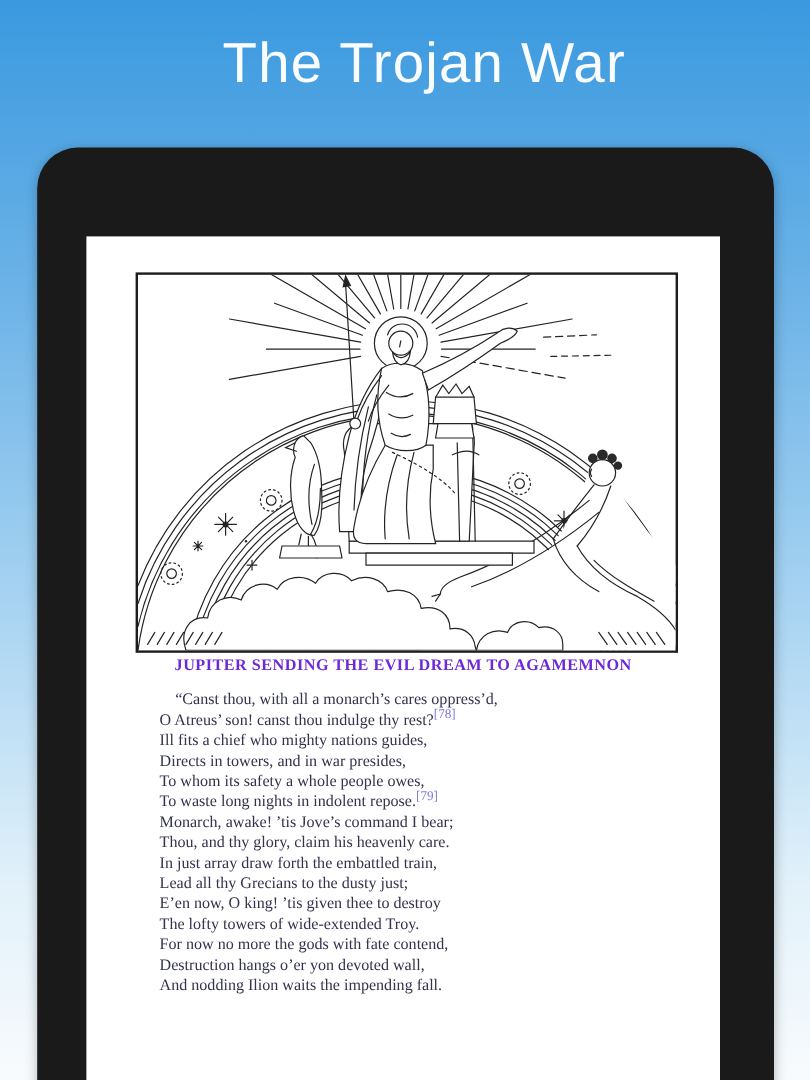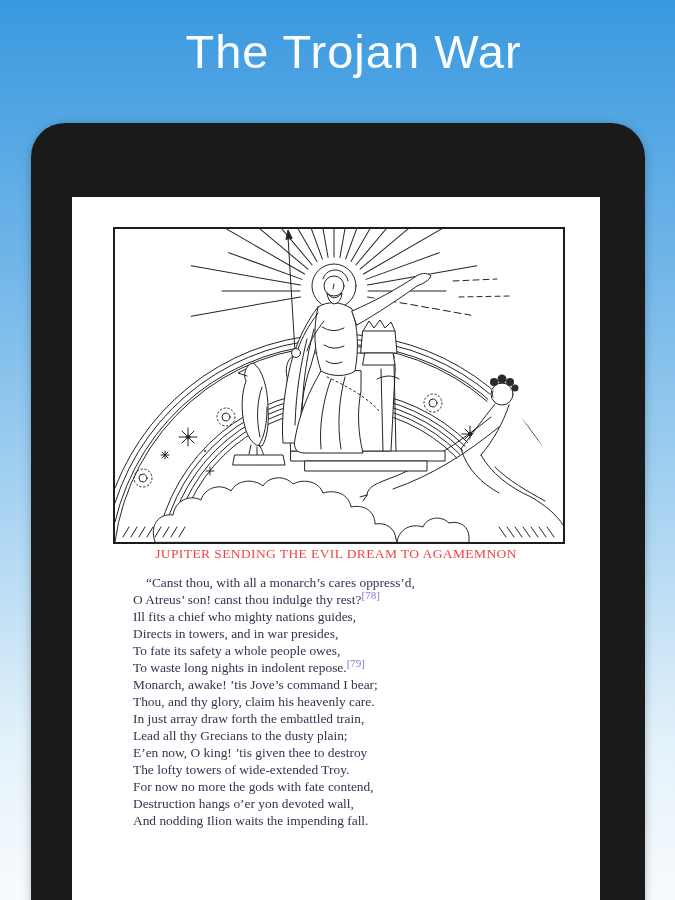--- a/index.html
+++ b/index.html
@@ -23,21 +23,21 @@
     position:absolute; left:41px; top:74px; width:528px; height:746px;
     background:#ffffff;
   }
   .illustration {
     position:absolute; left:41px; top:30px; width:448px; height:313px;
     border:2px solid #1d1d1d; margin:0; padding:0; background:#fff;
   }
   .illustration svg { display:block; }
   .caption {
     position:absolute; top:349px; left:0; width:100%; text-align:center;
-    font-weight:normal; font-size:13.5px; letter-spacing:0.4px; color:#ef4444;
+    font-weight:bold; font-size:13.5px; letter-spacing:0.4px; color:#6d28d9;
   }
   .poem {
     position:absolute; left:49px; top:377px; width:430px;
     font-size:13.4px; line-height:17px; color:#33334d;
   }
   .poem-line { white-space:nowrap;margin-left:12px; }
   .poem-line.indent { padding-left:13px; }
   .fnref {
     color:#7b7be0; font-size:11px; line-height:0; vertical-align:super;
     cursor:pointer;
@@ -205,26 +205,26 @@
         </svg>
       </figure>
 
       <div class="caption">JUPITER SENDING THE EVIL DREAM TO AGAMEMNON</div>
 
       <div class="poem">
         <div class="poem-line indent"><span>“Canst thou, with all a monarch’s cares oppress’d,</span></div>
         <div class="poem-line"><span>O Atreus’ son! canst thou indulge thy rest?</span><sup class="fnref">[78]</sup></div>
         <div class="poem-line"><span>Ill fits a chief who mighty nations guides,</span></div>
         <div class="poem-line"><span>Directs in towers, and in war presides,</span></div>
-        <div class="poem-line"><span>To fate its safety a whole people owes,</span></div>
+        <div class="poem-line"><span>To whom its safety a whole people owes,</span></div>
         <div class="poem-line"><span>To waste long nights in indolent repose.</span><sup class="fnref">[79]</sup></div>
         <div class="poem-line"><span>Monarch, awake! ’tis Jove’s command I bear;</span></div>
         <div class="poem-line"><span>Thou, and thy glory, claim his heavenly care.</span></div>
         <div class="poem-line"><span>In just array draw forth the embattled train,</span></div>
-        <div class="poem-line"><span>Lead all thy Grecians to the dusty plain;</span></div>
+        <div class="poem-line"><span>Lead all thy Grecians to the dusty just;</span></div>
         <div class="poem-line"><span>E’en now, O king! ’tis given thee to destroy</span></div>
         <div class="poem-line"><span>The lofty towers of wide-extended Troy.</span></div>
         <div class="poem-line"><span>For now no more the gods with fate contend,</span></div>
         <div class="poem-line"><span>Destruction hangs o’er yon devoted wall,</span></div>
         <div class="poem-line"><span>And nodding Ilion waits the impending fall.</span></div>
       </div>
 
     </div>
   </div>
 </div>

